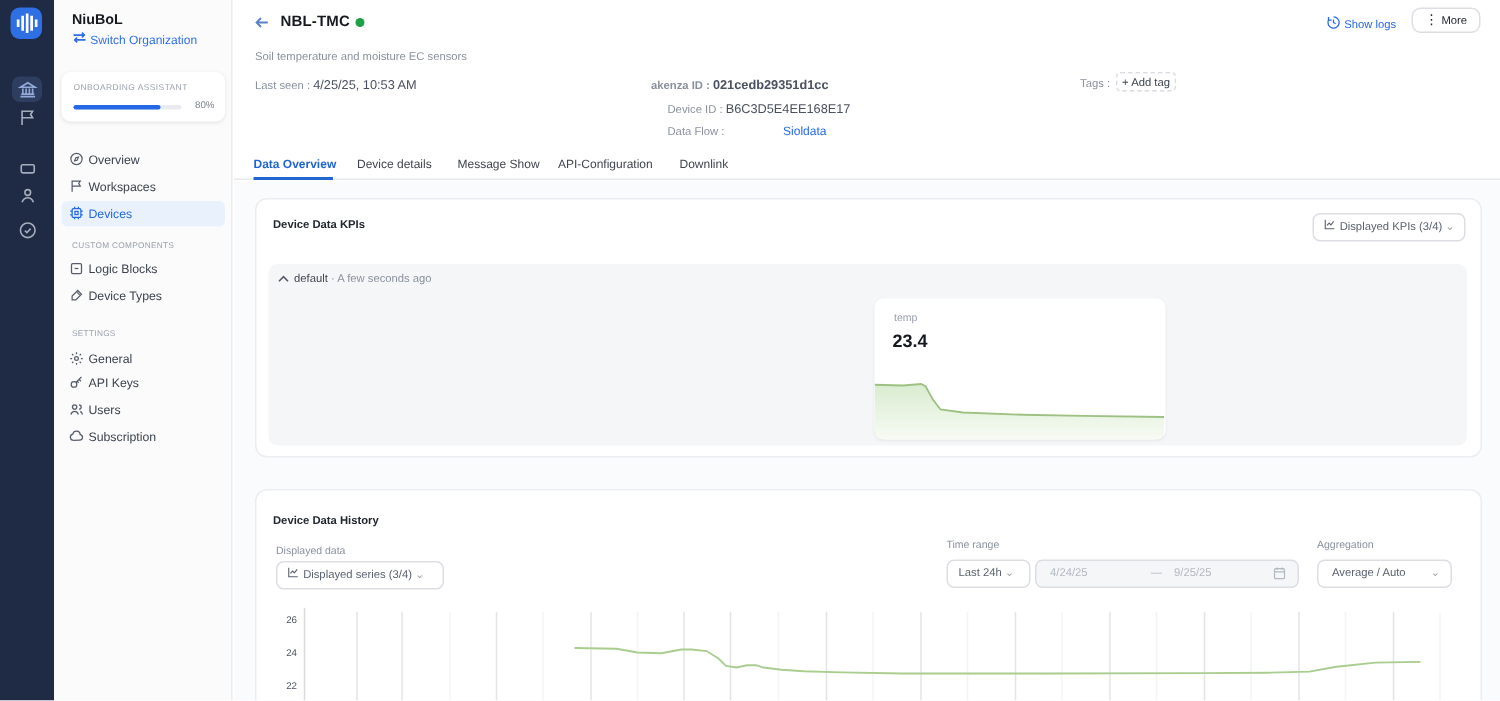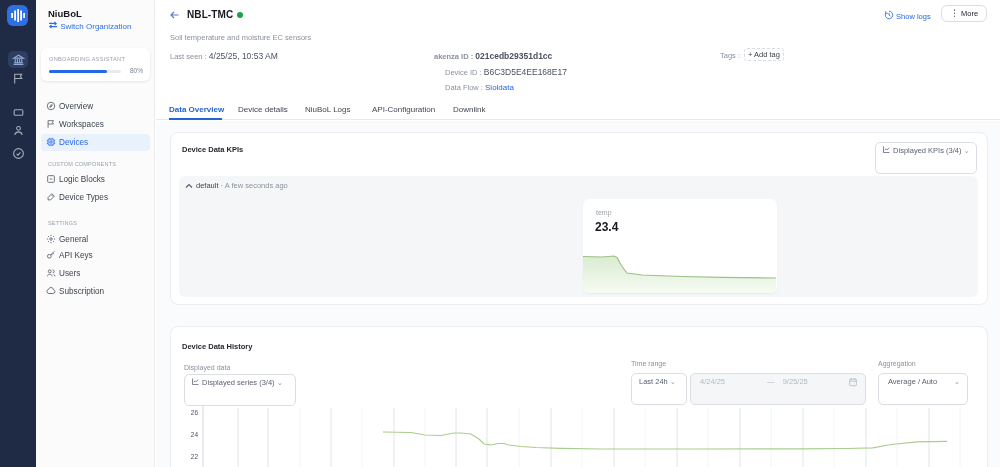--- a/index.html
+++ b/index.html
@@ -32,21 +32,21 @@
   .tab { position:absolute; top:5px; }
   .btn { position:absolute; background:#fff; border:1px solid #dcdee3; border-radius:6px; font-size:10px; color:#565d69; }
   #content { position:absolute; left:0; top:121px; width:844px; height:346px; background:#fafbfc; }
   .card { position:absolute; left:14px; width:818px; background:#fff; border:1px solid #ebedf0; border-radius:8px; }
   .cardtitle { position:absolute; left:11px; font-size:7.5px; font-weight:bold; color:#23272f; }
   #kpipanel { position:absolute; left:8px; top:43px; width:799px; height:121px; background:#f5f6f8; border-radius:6px; }
   .tile { position:absolute; top:23px; width:194px; height:94px; background:#fff; border-radius:6px; box-shadow:0 1px 2px rgba(0,0,0,0.06); overflow:hidden; }
   .tile .lb { position:absolute; left:13px; top:10px; font-size:7px; color:#9aa1ac; }
   .tile .vl { position:absolute; left:12px; top:21px; font-size:12px; font-weight:bold; color:#16191f; }
   .tile svg { position:absolute; left:0; bottom:0; }
-  .ctl { position:absolute; height:32px; white-space:nowrap; background:#fff; border:1px solid #dcdee3; border-radius:5px; font-size:7.5px; color:#5a6170; line-height:15px; }
+  .ctl { position:absolute; height:19px; white-space:nowrap; background:#fff; border:1px solid #dcdee3; border-radius:5px; font-size:7.5px; color:#5a6170; line-height:15px; }
 </style>
 </head>
 <body>
 <div id="page">
 
   <div id="rail">
     <div id="logo">
       <svg width="21" height="21" viewBox="0 0 21 21">
         <g fill="#fff">
           <rect x="4.2" y="8" width="1.8" height="5"></rect>
@@ -141,30 +141,30 @@
           <path d="M12 7v5l3.5 2"></path>
         </svg> Show logs</div>
     <div class="btn" style="left:785px;top:5px;width:46px;height:17px;line-height:15px;text-align:center;color:#23272f;font-size:7.5px;"><span style="font-size:9px;">⋮</span> More</div>
 
     <div class="abs gray" style="left:14px;top:33px;font-size:7.5px;">Soil temperature and moisture EC sensors</div>
 
     <div class="abs" style="left:14px;top:51px;font-size:7.5px;"><span class="gray">Last seen :</span> <span class="val">4/25/25, 10:53 AM</span></div>
 
     <div class="abs" style="left:278px;top:51px;font-size:7.5px;font-weight:bold;"><span class="gray">akenza ID :</span> <span class="val">021cedb29351d1cc</span></div>
     <div class="abs" style="left:289px;top:67px;font-size:7.5px;"><span class="gray">Device ID :</span> <span class="val">B6C3D5E4EE168E17</span></div>
-    <div class="abs" style="left:289px;top:83px;font-size:7.5px;"><span class="gray">Data Flow :</span> <span class="blue" style="font-size:8px;">Sioldata</span></div>
+    <div class="abs" style="left:289px;top:83px;font-size:7.5px;"><span class="gray">Data Flow :</span> <span class="blue" style="font-size:8px;margin-left:37px;">Sioldata</span></div>
 
     <div class="abs" style="left:564px;top:51px;font-size:7.5px;"><span class="gray">Tags :</span></div>
       <div class="abs" style="left:588px;top:47.5px;width:40px;height:13px;border:1px dashed #d9dce1;border-radius:3px;font-size:7.5px;color:#3c434e;text-align:center;line-height:12px;">+ Add tag</div>
 
     <div id="tabs">
       <div class="tab" style="left:13px;color:#2165d1;font-weight:bold;">Data Overview</div>
       <div class="abs" style="left:13px;top:18px;width:53px;height:2px;background:#2165d1;"></div>
       <div class="tab" style="left:82px;">Device details</div>
-      <div class="tab" style="left:149px;">NiuBoL Logs</div>
+      <div class="tab" style="left:149px;">Message Show</div>
       <div class="tab" style="left:216px;">API-Configuration</div>
       <div class="tab" style="left:297px;">Downlink</div>
     </div>
 
     <div id="content">
 
       <div class="card" style="top:11px;height:173px;">
         <div class="cardtitle" style="top:12px;">Device Data KPIs</div>
         <div class="ctl" style="left:704px;top:9px;width:102px;padding-left:6px;">
           <svg width="9" height="9" viewBox="0 0 24 24" fill="none" stroke="#5a6170" stroke-width="2" style="vertical-align:-1px">

